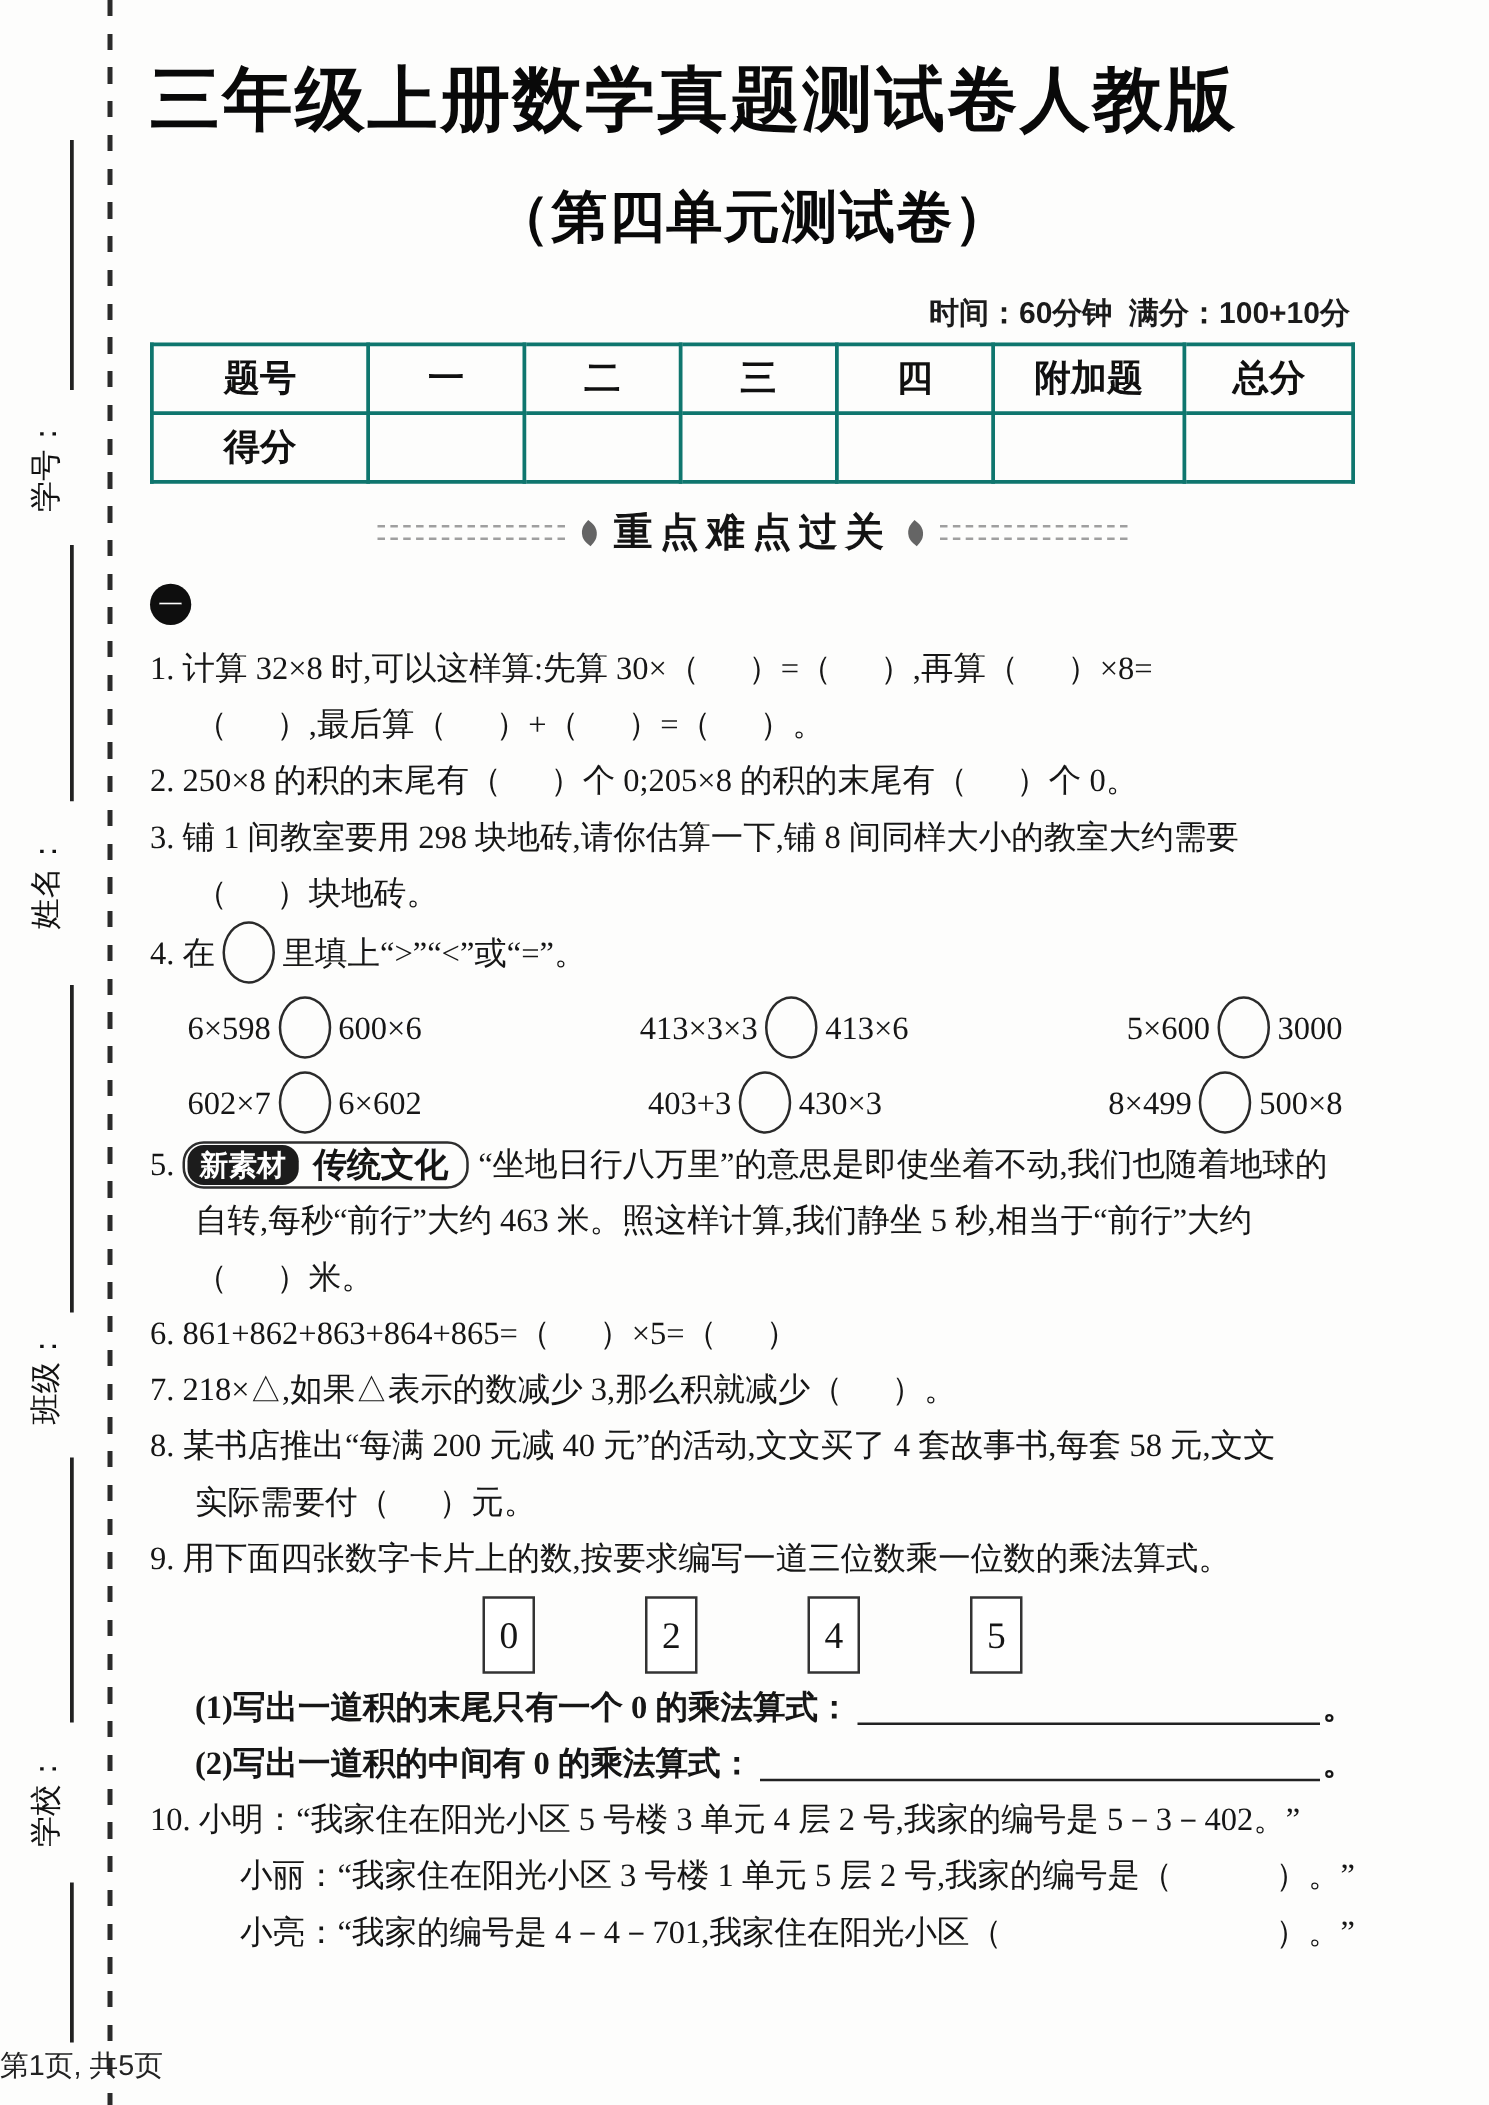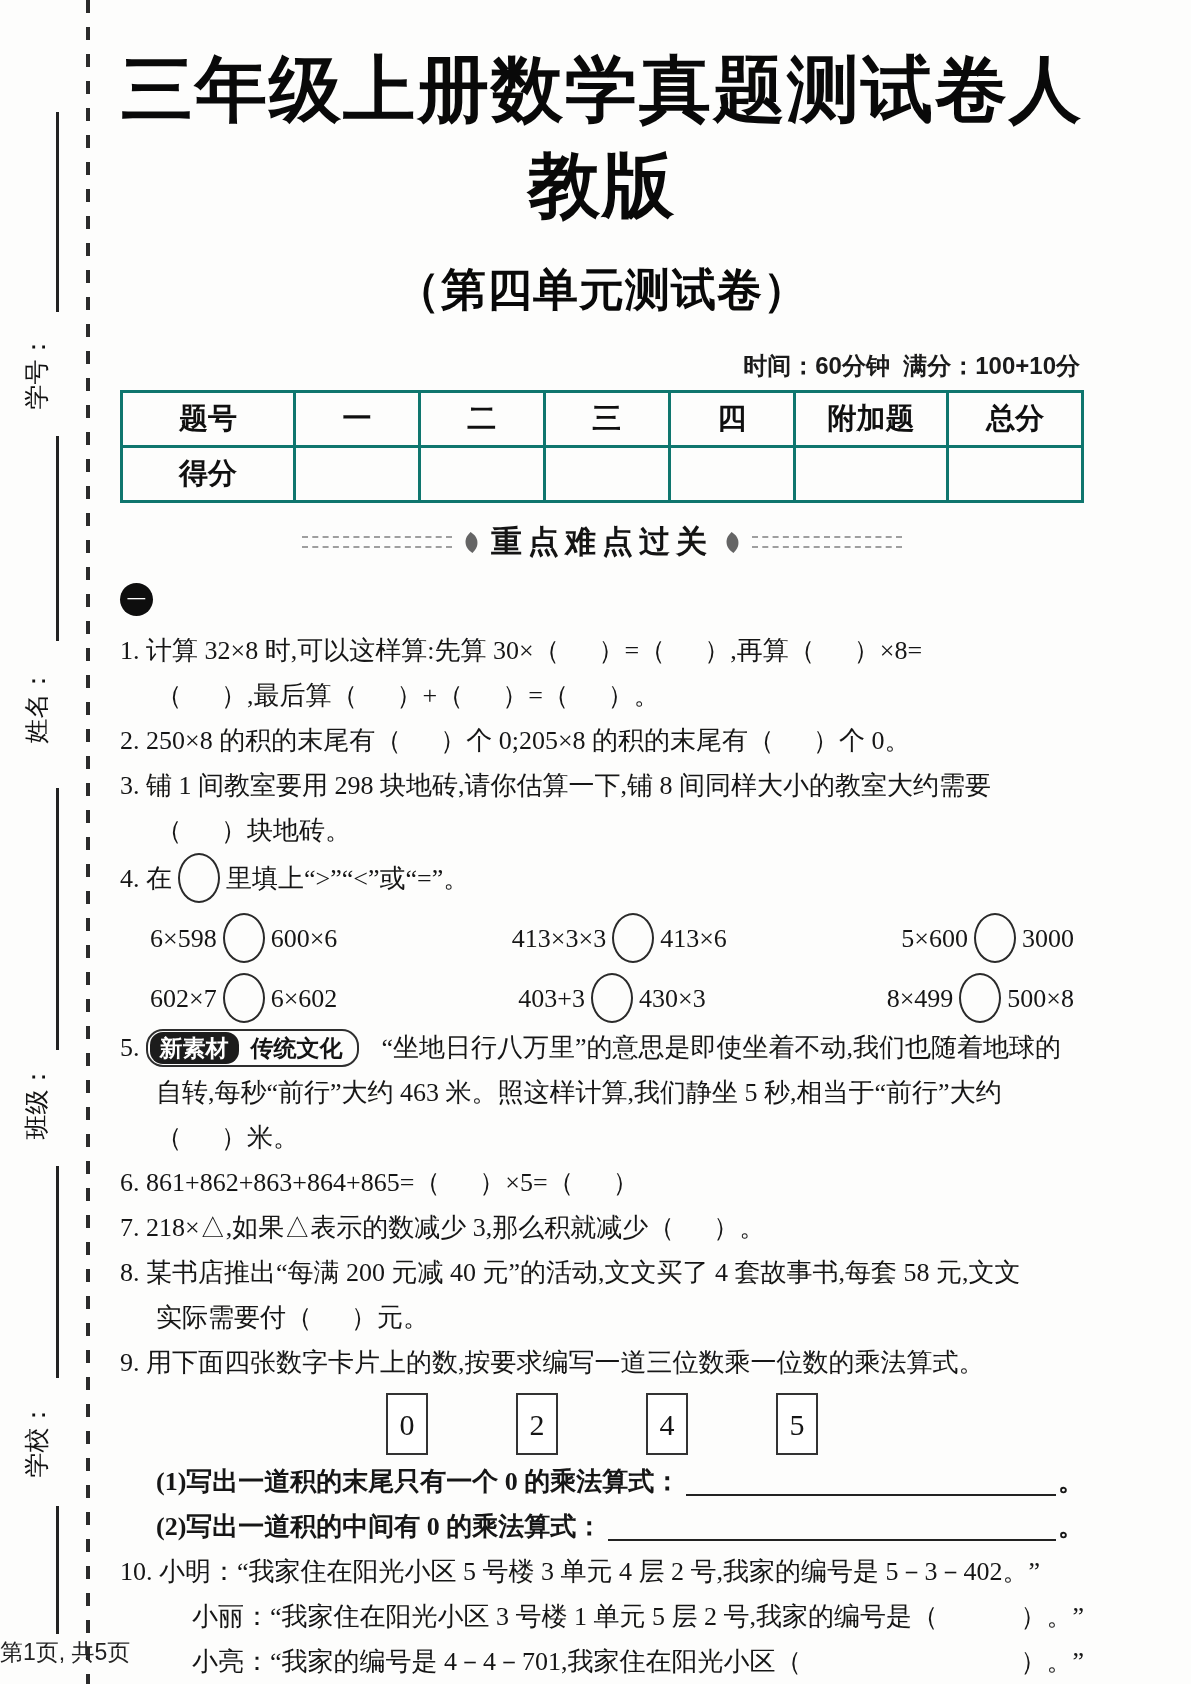--- a/index.html
+++ b/index.html
@@ -22,21 +22,21 @@
   .wl5{top:1506px;height:128px}
   .margin-label{
     position:absolute;left:36px;font-size:25px;white-space:nowrap;
     transform:translate(-50%,-50%) rotate(-90deg);
     font-family:"Liberation Sans", sans-serif;color:#111;
   }
   .ml1{top:372px}.ml2{top:706px}.ml3{top:1102px}.ml4{top:1440px}
   
   .main{margin-left:120px;width:964px;}
   .title{
-    text-align:center;margin-top:42px;font-size:72px;font-weight:900;
+    margin-top:42px;font-size:56px;font-weight:900;
     font-family:"Liberation Sans", sans-serif;letter-spacing:2px;color:#090909;
   }
   .subtitle{
     text-align:center;margin-top:26px;font-size:45px;font-weight:900;
     font-family:"Liberation Sans", sans-serif;letter-spacing:1px;color:#090909;
   }
   .meta{
     text-align:right;margin-top:30px;font-size:24px;font-weight:700;
     font-family:"Liberation Sans", sans-serif;padding-right:4px;white-space:pre-wrap;
   }
@@ -69,29 +69,29 @@
   .cont10{margin-left:72px;}
   .flexrow{display:flex;align-items:center;white-space:pre-wrap;}
   .circle{
     display:inline-block;width:38px;height:46px;border:2px solid #2a2a2a;
     border-radius:50%;vertical-align:middle;margin:0 6px;flex:0 0 auto;background:transparent;
   }
   .cmp-row{display:flex;align-items:center;justify-content:space-between;margin:10px 0 2px 30px;padding-right:10px;}
   .cmp{display:flex;align-items:center;white-space:pre;}
   .badge-wrap{
     display:inline-flex;align-items:center;border:2px solid #2e2e2e;border-radius:17px;
-    margin:0 23px 0 6px;padding:1px 2px;flex:0 0 auto;
+    margin:0 8px 0 6px;padding:1px 2px;flex:0 0 auto;
   }
   .badge-dark{
     background:#1c1c1c;color:#fff;border-radius:13px;padding:1px 10px;
     font-family:"Liberation Sans", sans-serif;font-weight:700;font-size:23px;line-height:30px;
   }
   .badge-light{
     color:#141414;padding:1px 12px;font-family:"Liberation Sans", sans-serif;
-    font-weight:700;font-size:23px;line-height:30px;
+    font-weight:700;font-size:27px;line-height:30px;
   }
   .cards{display:flex;justify-content:center;gap:88px;margin:8px 0 4px 0;}
   .card{
     width:38px;height:58px;border:2px solid #333;display:flex;align-items:center;
     justify-content:center;font-size:30px;background:#fff;
   }
   .blankline-row{display:flex;align-items:flex-end;white-space:pre-wrap;font-weight:bold;}
   .blank-underline{flex:1 1 auto;border-bottom:2px solid #222;height:32px;margin:0 2px 8px 6px;}
   .spacer{flex:1 1 auto;}
   .footer{

